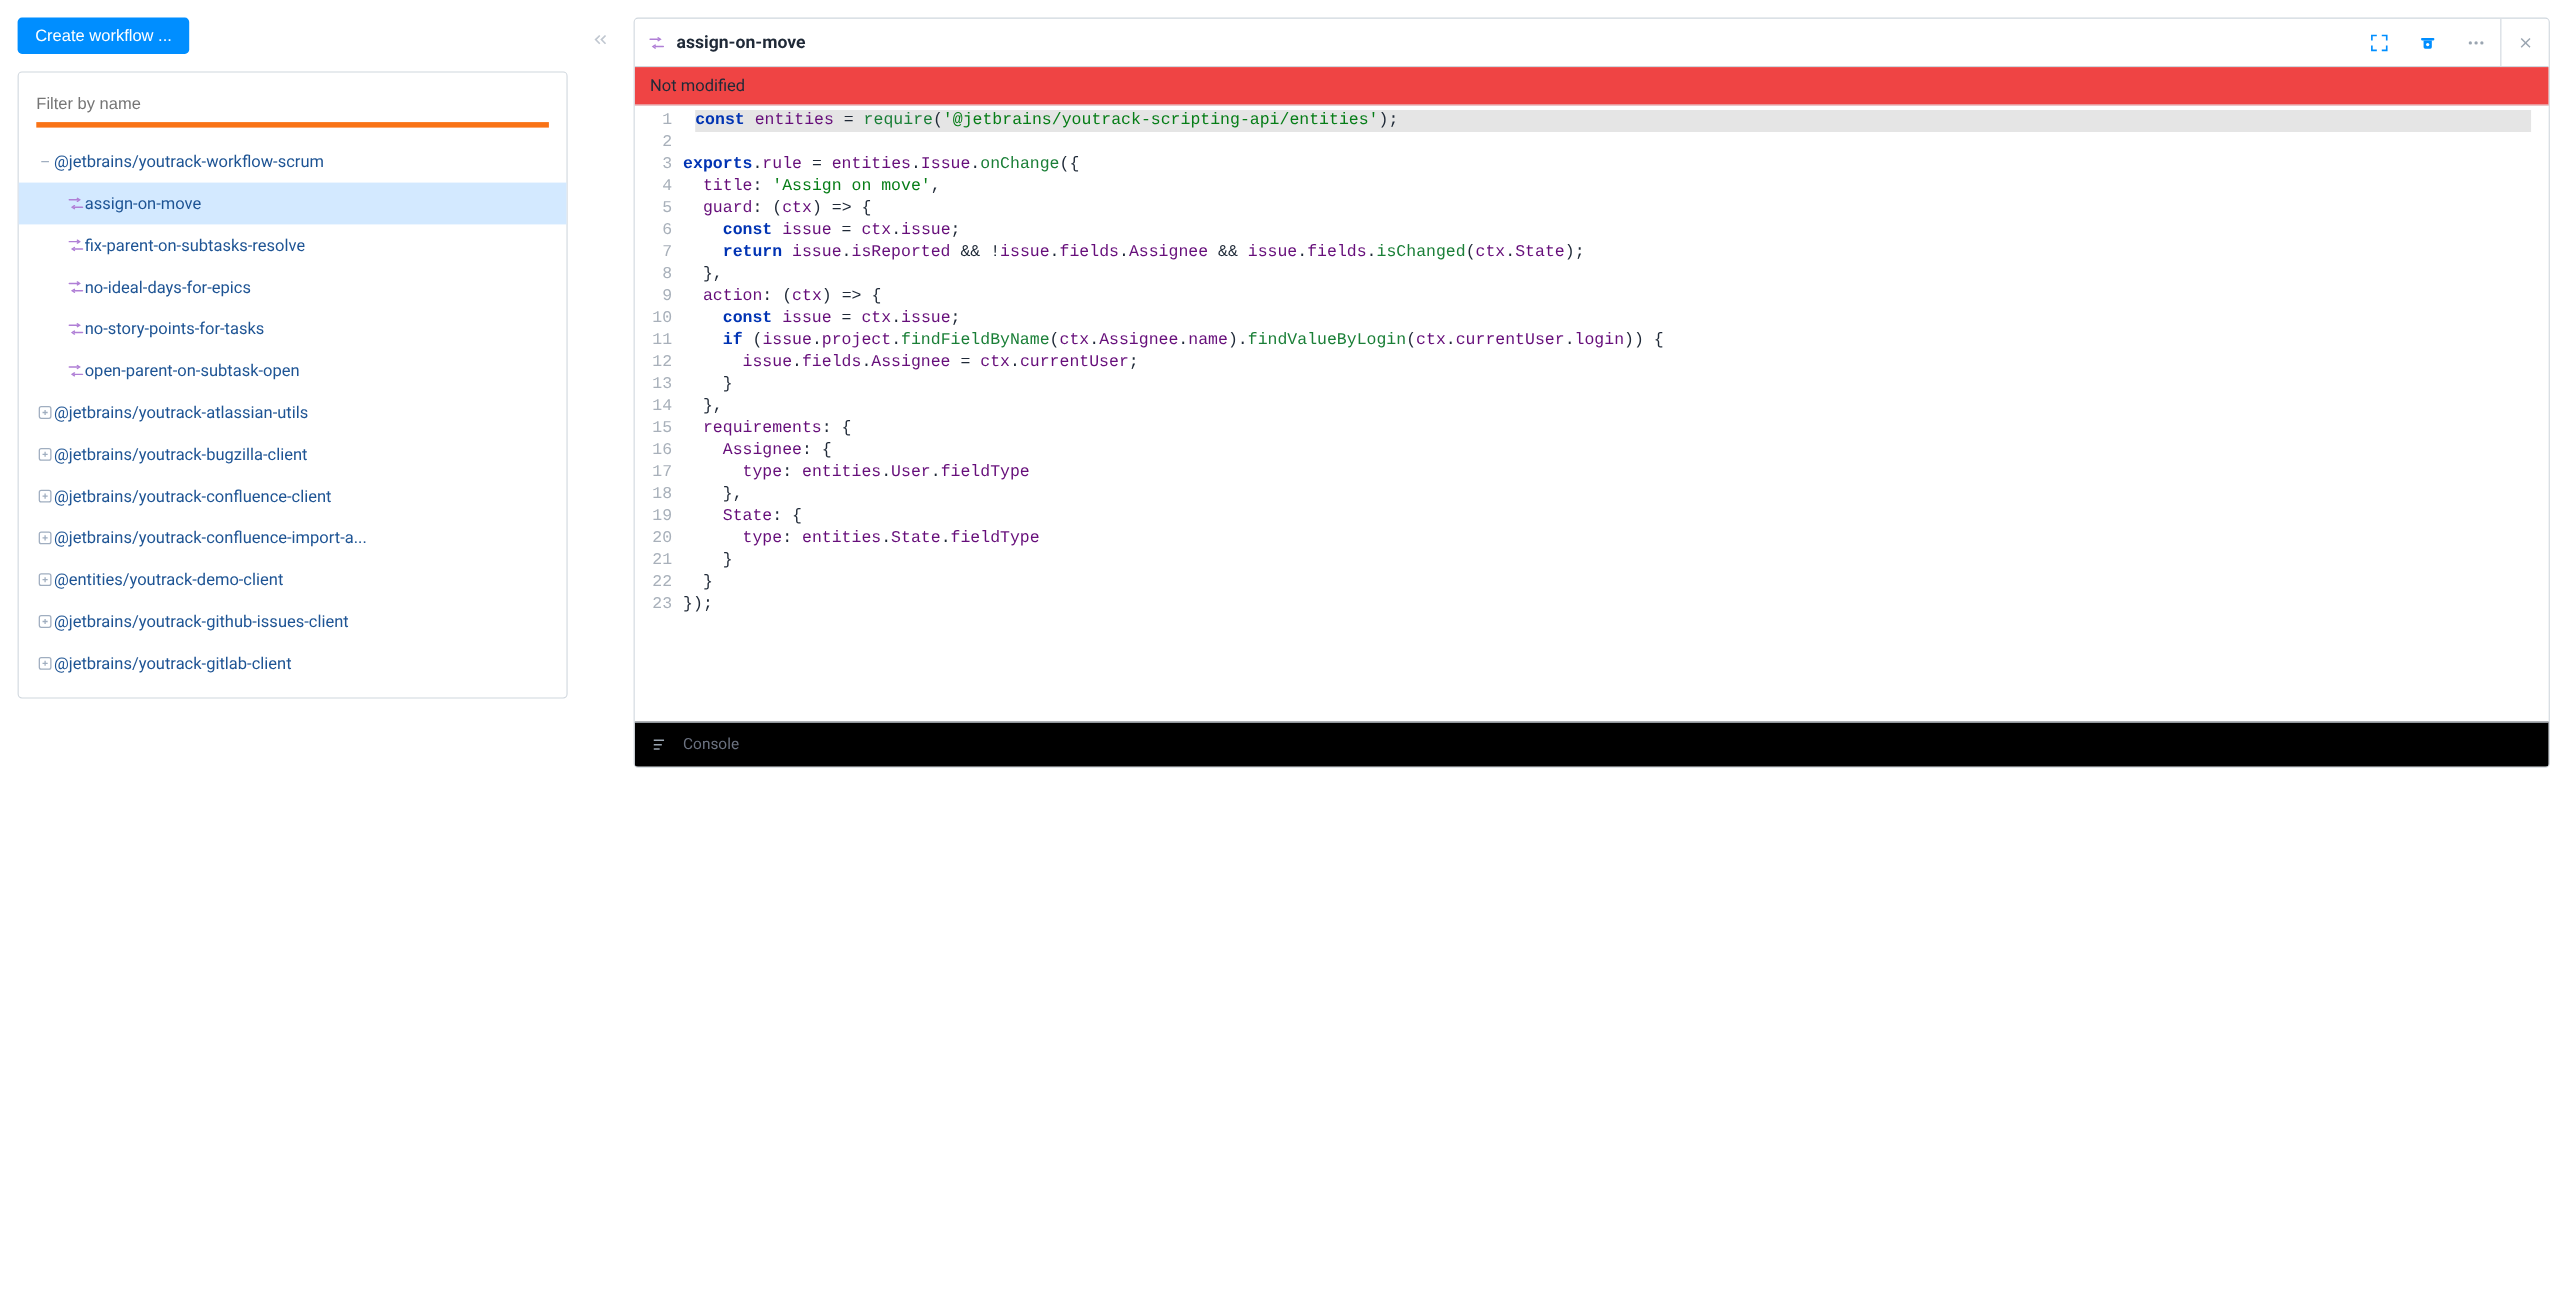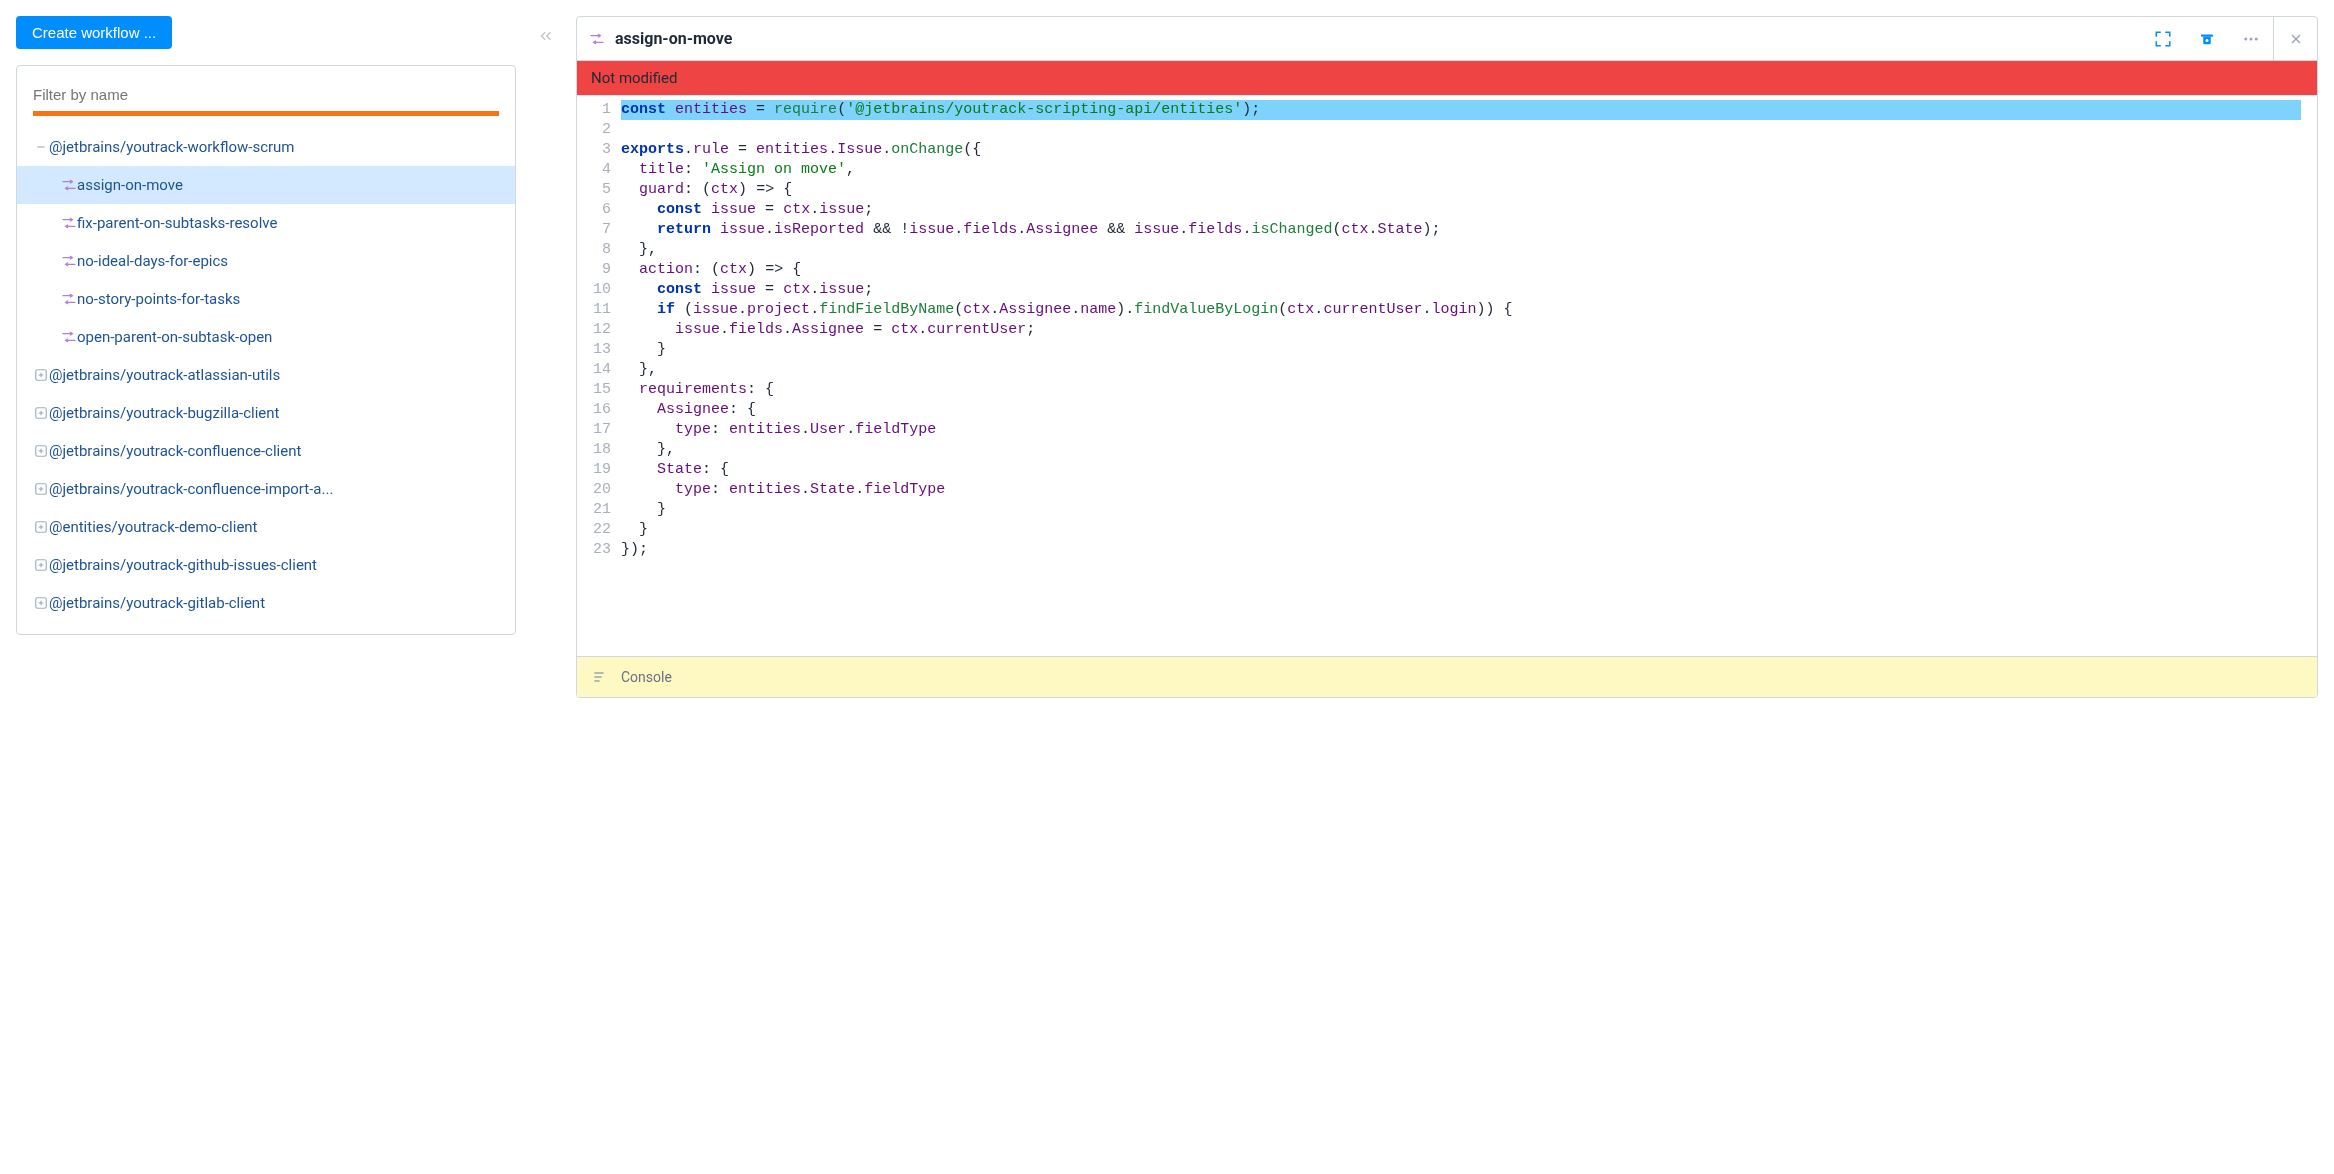--- a/index.html
+++ b/index.html
@@ -149,34 +149,34 @@
       padding: 0 10px 0 16px;
       user-select: none;
       flex-shrink: 0;
     }
     .gutter div { height: 20px; }
     .code-lines { flex: 1; padding-right: 16px; }
     .code-lines .line {
       height: 20px;
       white-space: pre;
     }
-    .code-lines .line.hl { background: #7dd3fc; }
+    .code-lines .line.hl { background: #e5e5e5; margin-left: 11px; }
     .tok-kw    { color: #0033b3; font-weight: 600; }
     .tok-id    { color: #660e7a; }
     .tok-fn    { color: #1a7f37; }
     .tok-str   { color: #067d17; }
     .tok-plain { color: #1f2937; }
     .console-bar {
       border-top: 1px solid #d0d7de;
       padding: 12px 14px;
       display: flex;
       align-items: center;
       gap: 14px;
       color: #6b7280;
-      background: #fef9c3;
+      background: #000000;
     }
     svg { display: block; }
   </style>
 </head>
 <body>
 
 <div class="layout">
   <div class="left-col">
     <button class="btn-primary">Create workflow ...</button>
 

